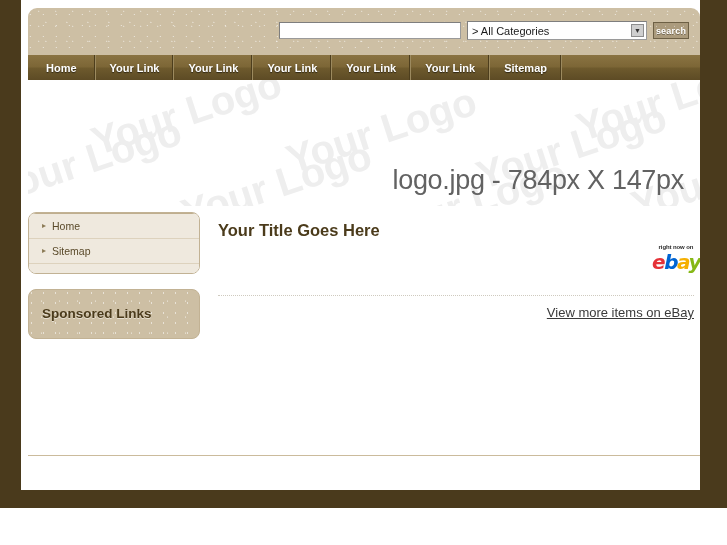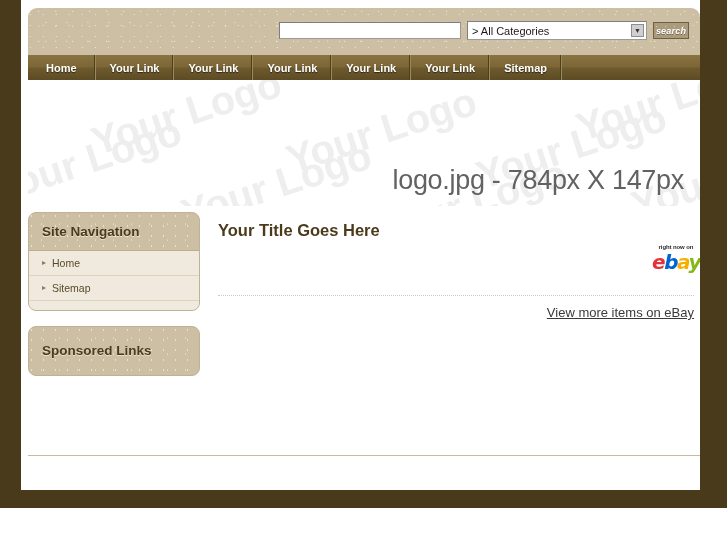--- a/index.html
+++ b/index.html
@@ -121,21 +121,20 @@
     font-family: "Liberation Sans", sans-serif;
     font-size: 9px;
     font-weight: bold;
     color: #ffffff;
     text-shadow: 0 1px 0 rgba(0,0,0,0.35);
     display: flex;
     align-items: center;
     justify-content: center;
     cursor: pointer;
     letter-spacing: 0.2px;
-    font-style: italic;
   }
 
   
   #navbar {
     position: absolute;
     left: 7px;
     top: 55px;
     width: 672px;
     height: 25px;
     background: #7a6335;
@@ -371,21 +370,20 @@
       <div class="wm" style="left:545px;  top:-4px;">Your Logo</div>
       <div class="wm" style="left:600px;  top:74px;">Your Logo</div>
       <div id="logo-caption">logo.jpg - 784px X 147px</div>
     </div>
 
     <div id="body-area">
 
       <div id="sidebar">
 
         <div class="side-box">
-          <div class="side-title">Site Navigation</div>
           <div class="side-list">
             <div class="side-link">
               <span class="bullet">▸</span>
               <span>Home</span>
             </div>
             <div class="side-link">
               <span class="bullet">▸</span>
               <span>Sitemap</span>
             </div>
           </div>

